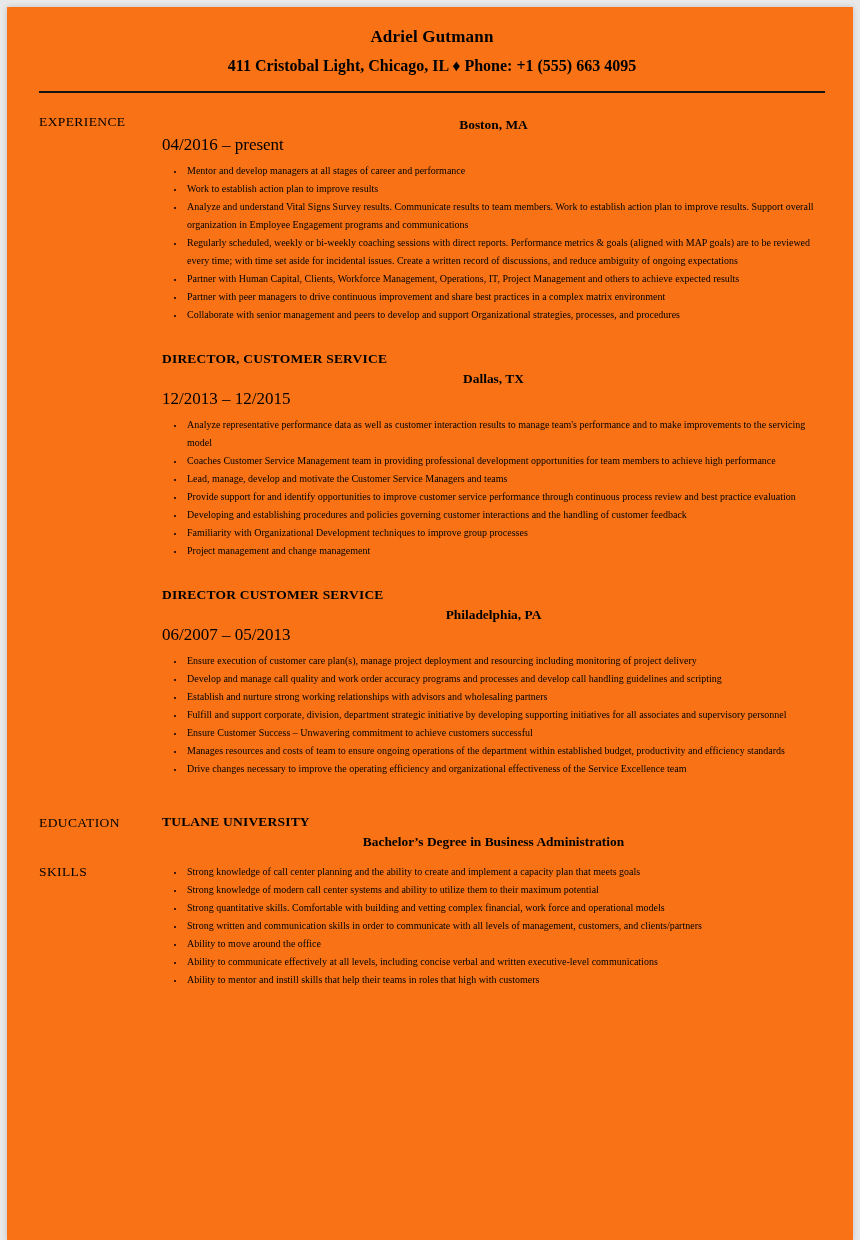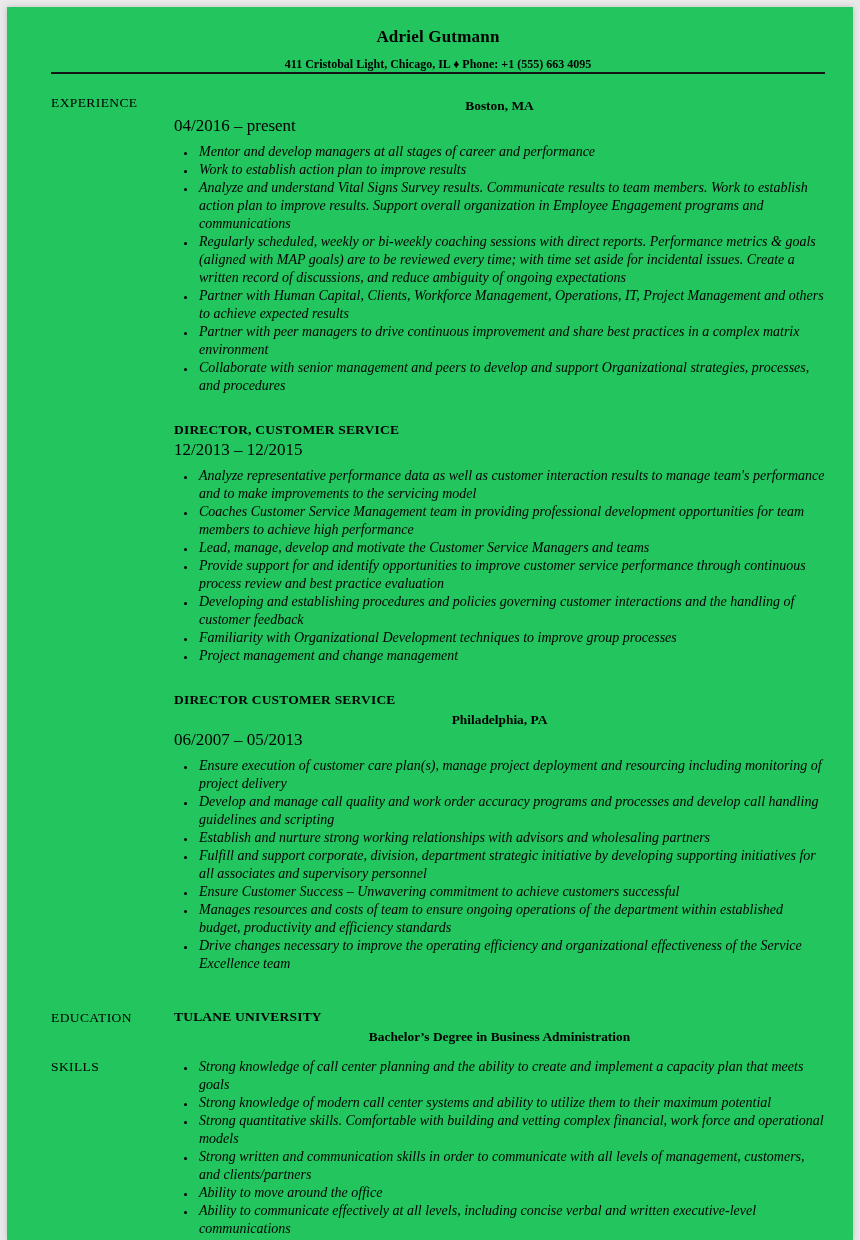--- a/index.html
+++ b/index.html
@@ -14,39 +14,39 @@
     font-family: "Liberation Serif", serif;
     color: #000;
     position: relative;
   }
   .page {
     position: absolute;
     left: 7px;
     right: 7px;
     top: 7px;
     bottom: 0;
-    background: #22c55e;
+    background: #f97316;
     box-shadow: 0 0 6px rgba(0,0,0,0.18);
     box-sizing: border-box;
-    padding: 12px 28px 0 44px;
+    padding: 12px 28px 0 32px;
     overflow: hidden;
   }
   header.resume-header {
     text-align: center;
   }
   h1.name {
     font-size: 17px;
     font-weight: bold;
     margin: 8px 0 10px 0;
     letter-spacing: 0.2px;
   }
   .contact {
-    font-size: 12px;
+    font-size: 16px;
     font-weight: bold;
-    margin-bottom: 0;
+    margin-bottom: 16px;
     font-family: Liberation Serif, serif;
   }
   hr.rule {
     border: none;
     border-top: 2.5px solid #151515;
     margin: 0 0 20px 0;
   }
   section.sec {
     display: grid;
     grid-template-columns: 123px 1fr;
@@ -75,24 +75,23 @@
   }
   .job-dates {
     font-size: 17px;
     margin-top: 2px;
   }
   ul.bullets {
     margin: 7px 0 0 0;
     padding-left: 23px;
   }
   ul.bullets li {
-    font-size: 14px;
+    font-size: 10px;
     line-height: 18px;
     padding-left: 2px;
-    font-style: italic;
   }
   ul.bullets li::marker {
     font-size: 0.8em;
   }
   #education-section {
     margin-top: 36px;
   }
   #skills-section {
     margin-top: 13px;
   }
@@ -125,20 +124,21 @@
           <li>Analyze and understand Vital Signs Survey results. Communicate results to team members. Work to establish action plan to improve results. Support overall organization in Employee Engagement programs and communications</li>
           <li>Regularly scheduled, weekly or bi-weekly coaching sessions with direct reports. Performance metrics &amp; goals (aligned with MAP goals) are to be reviewed every time; with time set aside for incidental issues. Create a written record of discussions, and reduce ambiguity of ongoing expectations</li>
           <li>Partner with Human Capital, Clients, Workforce Management, Operations, IT, Project Management and others to achieve expected results</li>
           <li>Partner with peer managers to drive continuous improvement and share best practices in a complex matrix environment</li>
           <li>Collaborate with senior management and peers to develop and support Organizational strategies, processes, and procedures</li>
         </ul>
       </article>
 
       <article class="job">
         <h2 class="job-title">DIRECTOR, CUSTOMER SERVICE</h2>
+        <div class="job-loc">Dallas, TX</div>
         <div class="job-dates">12/2013 – 12/2015</div>
         <ul class="bullets">
           <li>Analyze representative performance data as well as customer interaction results to manage team's performance and to make improvements to the servicing model</li>
           <li>Coaches Customer Service Management team in providing professional development opportunities for team members to achieve high performance</li>
           <li>Lead, manage, develop and motivate the Customer Service Managers and teams</li>
           <li>Provide support for and identify opportunities to improve customer service performance through continuous process review and best practice evaluation</li>
           <li>Developing and establishing procedures and policies governing customer interactions and the handling of customer feedback</li>
           <li>Familiarity with Organizational Development techniques to improve group processes</li>
           <li>Project management and change management</li>
         </ul>

